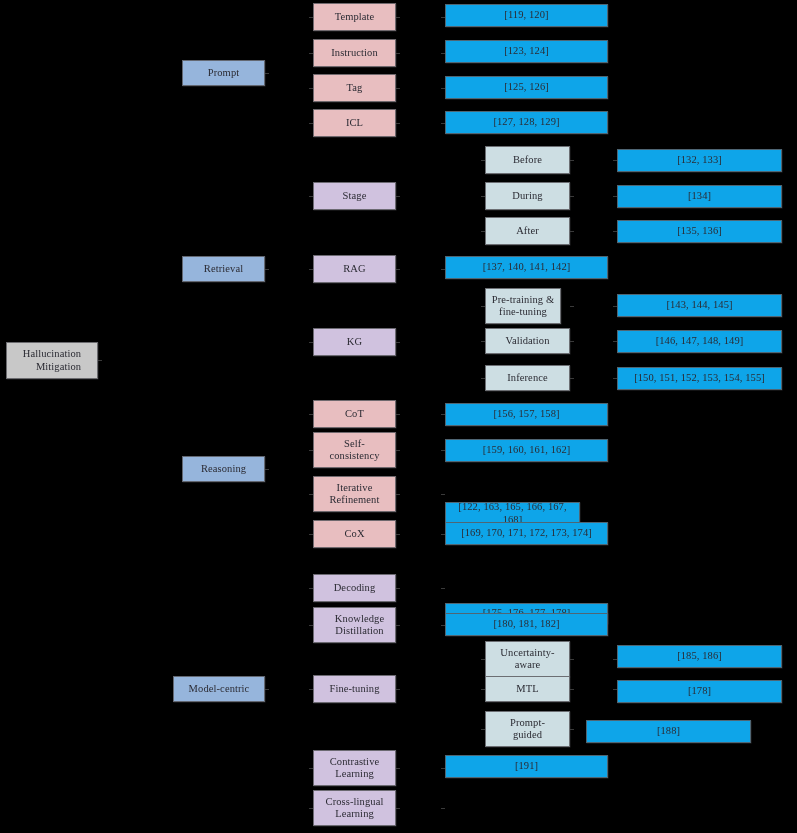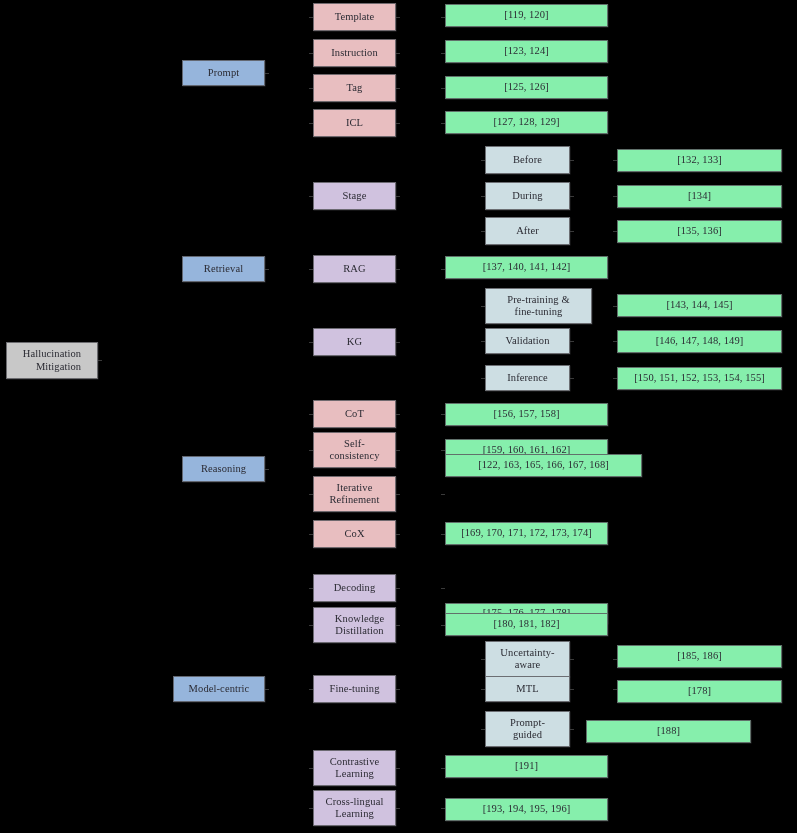--- a/index.html
+++ b/index.html
@@ -30,21 +30,21 @@
     border: 1px solid rgba(90,90,95,0.85);
     box-shadow: 0.5px 0.5px 0 rgba(70,70,75,0.55);
     white-space: pre-line;
     letter-spacing: 0.1px;
   }
   .c-root  { background: #c8c8c8; text-align: right; }
   .c-blue  { background: #96b5dc; }
   .c-pink  { background: #e8bec0; }
   .c-lav   { background: #d0c2df; }
   .c-lblue { background: #cddee3; }
-  .c-ref   { background: #86efac; }
+  .c-ref   { background: #0ea5e9; }
 
   .stub {
     position: absolute;
     background: #3a3a3a;
     height: 1px;
     width: 4px;
   }
 </style>
 </head>
 <body>
@@ -162,44 +162,43 @@
   <div class="node c-lav" style="left:313px; top:675px; width:83px; height:28px;">Fine-tuning</div>
   <div class="node c-lav" style="left:313px; top:750px; width:83px; height:36px;">Contrastive
 Learning</div>
   <div class="node c-lav" style="left:313px; top:790px; width:83px; height:36px;">Cross-lingual
 Learning</div>
 
   <div class="node c-lblue" style="left:485px; top:146px; width:85px; height:28px;">Before</div>
   <div class="node c-lblue" style="left:485px; top:182px; width:85px; height:28px;">During</div>
   <div class="node c-lblue" style="left:485px; top:217px; width:85px; height:28px;">After</div>
 
-  <div class="node c-lblue" style="left:485px; top:288px; width:107px; height:36px;">Pre-training &amp;
+  <div class="node c-lblue" style="left:485px; top:288px; width:76px; height:36px;">Pre-training &amp;
 fine-tuning</div>
   <div class="node c-lblue" style="left:485px; top:328px; width:85px; height:26px;">Validation</div>
   <div class="node c-lblue" style="left:485px; top:365px; width:85px; height:26px;">Inference</div>
 
   <div class="node c-lblue" style="left:485px; top:641px; width:85px; height:36px;">Uncertainty-
 aware</div>
   <div class="node c-lblue" style="left:485px; top:676px; width:85px; height:26px;">MTL</div>
   <div class="node c-lblue" style="left:485px; top:711px; width:85px; height:36px;">Prompt-
 guided</div>
 
   <div class="node c-ref" style="left:445px; top:4px; width:163px; height:23px;">[119, 120]</div>
   <div class="node c-ref" style="left:445px; top:40px; width:163px; height:23px;">[123, 124]</div>
   <div class="node c-ref" style="left:445px; top:76px; width:163px; height:23px;">[125, 126]</div>
   <div class="node c-ref" style="left:445px; top:111px; width:163px; height:23px;">[127, 128, 129]</div>
   <div class="node c-ref" style="left:445px; top:256px; width:163px; height:23px;">[137, 140, 141, 142]</div>
   <div class="node c-ref" style="left:445px; top:403px; width:163px; height:23px;">[156, 157, 158]</div>
   <div class="node c-ref" style="left:445px; top:439px; width:163px; height:23px;">[159, 160, 161, 162]</div>
-  <div class="node c-ref" style="left:445px; top:454px; width:197px; height:23px;">[122, 163, 165, 166, 167, 168]</div>
+  <div class="node c-ref" style="left:445px; top:502px; width:135px; height:23px;">[122, 163, 165, 166, 167, 168]</div>
   <div class="node c-ref" style="left:445px; top:522px; width:163px; height:23px;">[169, 170, 171, 172, 173, 174]</div>
   <div class="node c-ref" style="left:445px; top:603px; width:163px; height:21px;font-family:Liberation Serif, serif;">[175, 176, 177, 178]</div>
   <div class="node c-ref" style="left:445px; top:613px; width:163px; height:23px;">[180, 181, 182]</div>
   <div class="node c-ref" style="left:445px; top:755px; width:163px; height:23px;">[191]</div>
-  <div class="node c-ref" style="left:445px; top:798px; width:163px; height:23px;">[193, 194, 195, 196]</div>
 
   <div class="node c-ref" style="left:617px; top:149px; width:165px; height:23px;">[132, 133]</div>
   <div class="node c-ref" style="left:617px; top:185px; width:165px; height:23px;">[134]</div>
   <div class="node c-ref" style="left:617px; top:220px; width:165px; height:23px;">[135, 136]</div>
   <div class="node c-ref" style="left:617px; top:294px; width:165px; height:23px;">[143, 144, 145]</div>
   <div class="node c-ref" style="left:617px; top:330px; width:165px; height:23px;">[146, 147, 148, 149]</div>
   <div class="node c-ref" style="left:617px; top:367px; width:165px; height:23px;">[150, 151, 152, 153, 154, 155]</div>
   <div class="node c-ref" style="left:617px; top:645px; width:165px; height:23px;">[185, 186]</div>
   <div class="node c-ref" style="left:617px; top:680px; width:165px; height:23px;">[178]</div>
   <div class="node c-ref" style="left:586px; top:720px; width:165px; height:23px;">[188]</div>

